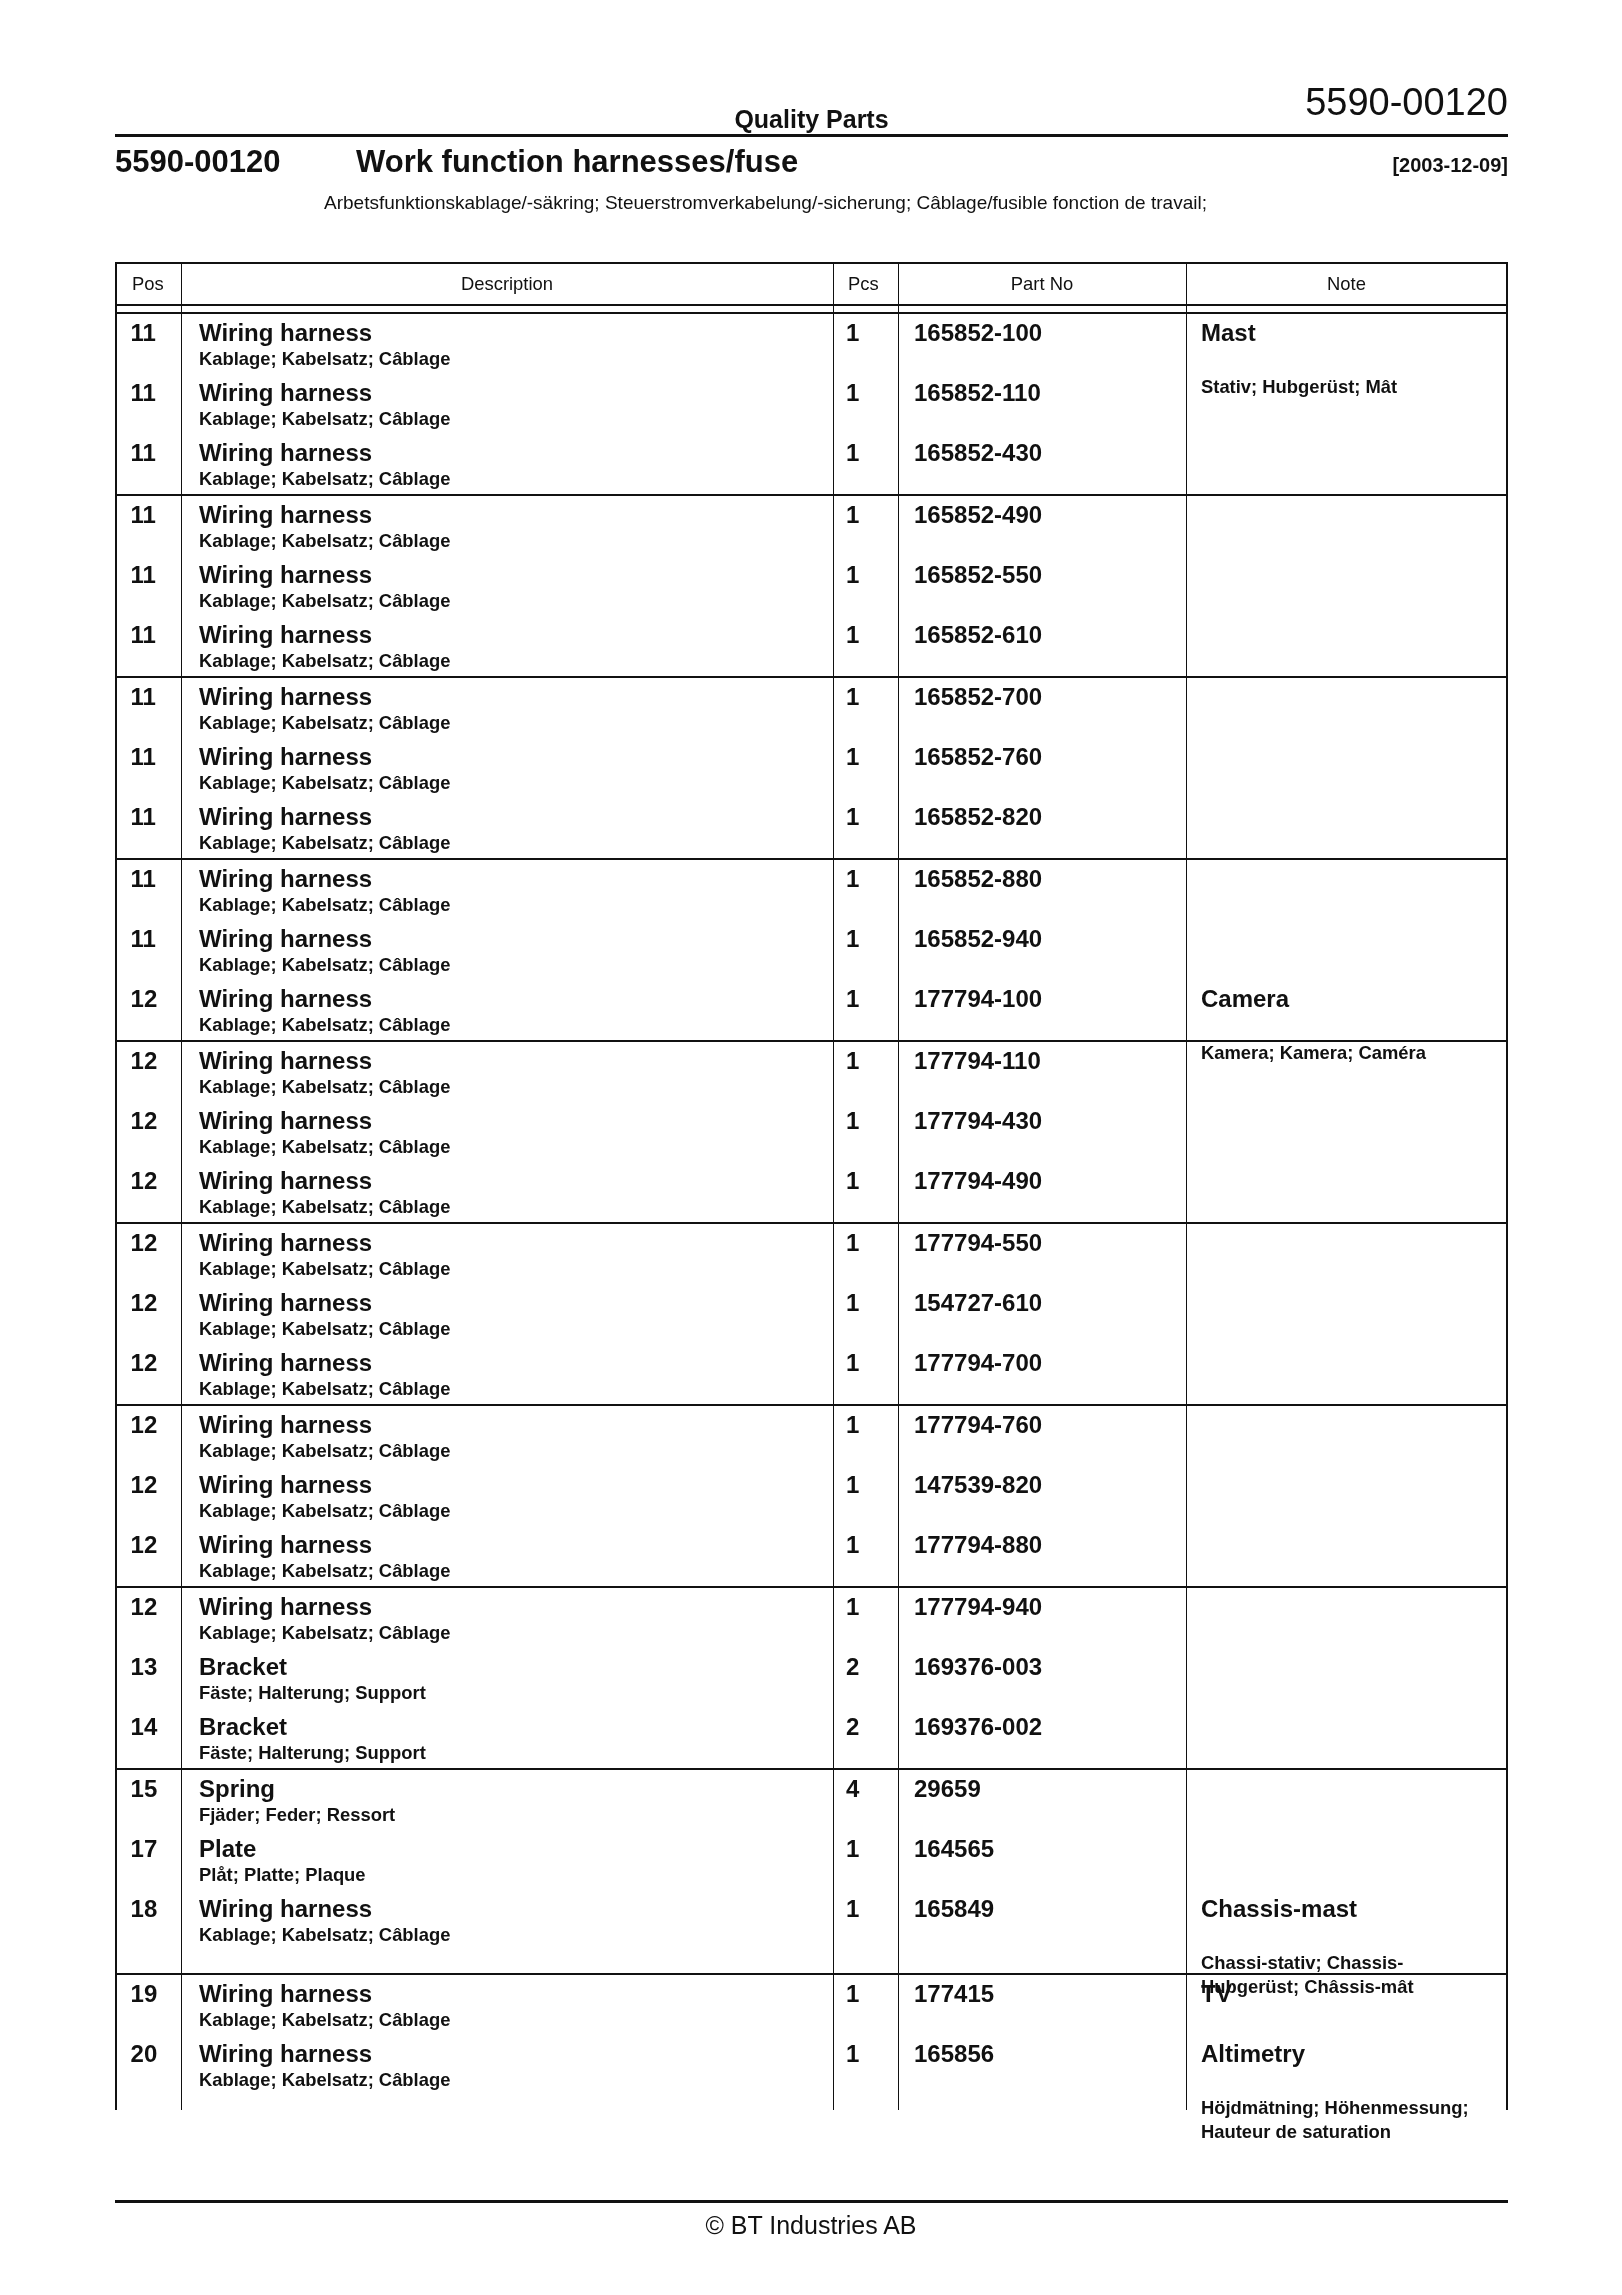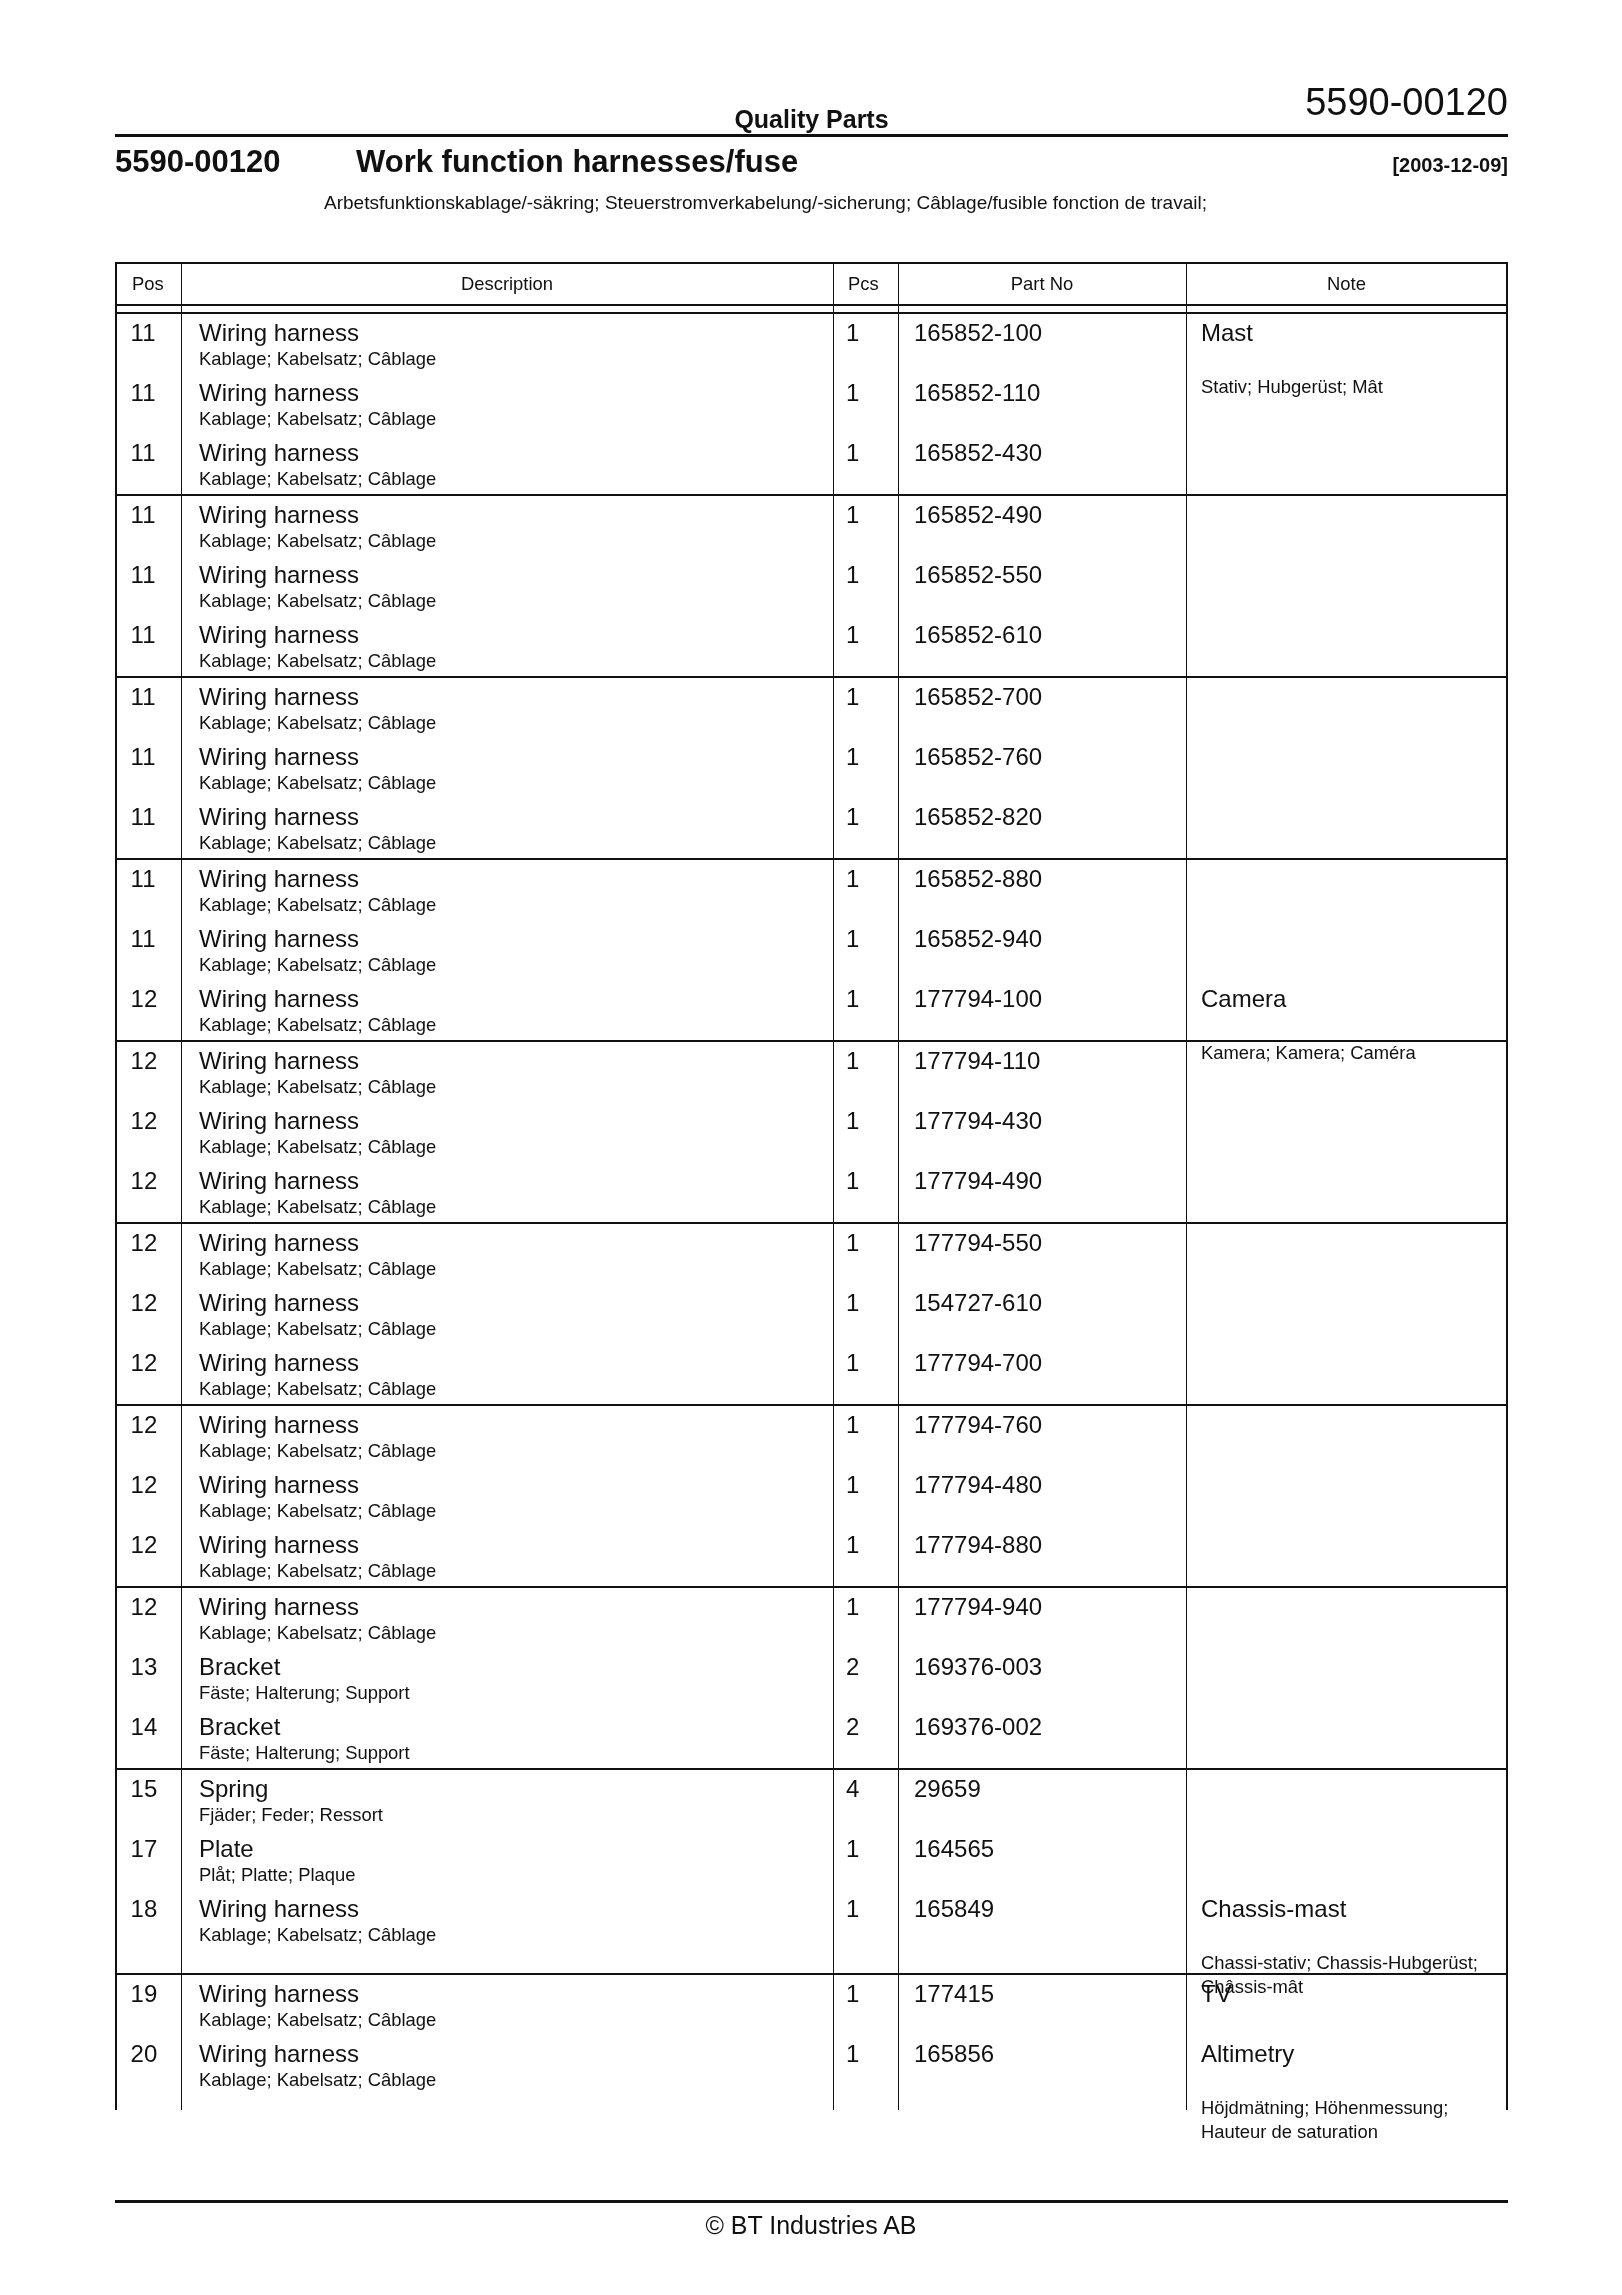--- a/index.html
+++ b/index.html
@@ -25,21 +25,21 @@
     .info-serial { position: absolute; left: 1118px; top: 13.6px; font-size: 18.4px; }
 
     .col-header { position: relative; height: 40px; border-left: 2px solid #111; border-right: 2px solid #111; border-top: 2px solid #111; }
     .col-header .cell { position: absolute; top: 0; height: 40px; display: flex; align-items: center; font-size: 18.4px; }
     .col-header .cell.center { justify-content: center; }
     .header-double { height: 5.5px; border-top: 2px solid #111; border-bottom: 2px solid #111; border-left: 2px solid #111; border-right: 2px solid #111; position: relative; }
 
     .vline { position: absolute; top: 0; bottom: 0; width: 1.4px; background: #111; }
 
     .table-body { position: relative; border-left: 2px solid #111; border-right: 2px solid #111; }
-    .group { position: relative; border-bottom: 2px solid #111; }
+    .group { position: relative; border-bottom: 2px solid #111; font-weight: bold; }
     .group.last { border-bottom: none; }
     .row { position: relative; height: 60px; }
     .row .pos { position: absolute; left: 13.6px; top: 5.5px; font-size: 24px; }
     .row .desc { position: absolute; left: 82px; top: 5.5px; font-size: 24px; }
     .row .desc-trans { position: absolute; left: 82px; top: 34px; font-size: 18.4px; }
     .row .pcs { position: absolute; left: 729px; top: 5.5px; font-size: 24px; }
     .row .partno { position: absolute; left: 797px; top: 5.5px; font-size: 24px; }
     .row .note { position: absolute; left: 1084px; top: 5.5px; font-size: 24px; }
     .row .note-trans { position: absolute; left: 1084px; top: 34px; width: 293px; font-size: 18.4px; line-height: 24px; margin-top: 27px; }
 
@@ -291,21 +291,21 @@
           <span class="pcs">1</span>
           <span class="partno">177794-760</span>
           <span class="note"></span>
           <span class="note-trans"></span>
         </div>
         <div class="row">
           <span class="pos">12</span>
           <span class="desc">Wiring harness</span>
           <span class="desc-trans">Kablage; Kabelsatz; Câblage</span>
           <span class="pcs">1</span>
-          <span class="partno">177794-480</span>
+          <span class="partno">147539-820</span>
           <span class="note"></span>
           <span class="note-trans"></span>
         </div>
         <div class="row">
           <span class="pos">12</span>
           <span class="desc">Wiring harness</span>
           <span class="desc-trans">Kablage; Kabelsatz; Câblage</span>
           <span class="pcs">1</span>
           <span class="partno">177794-880</span>
           <span class="note"></span>

